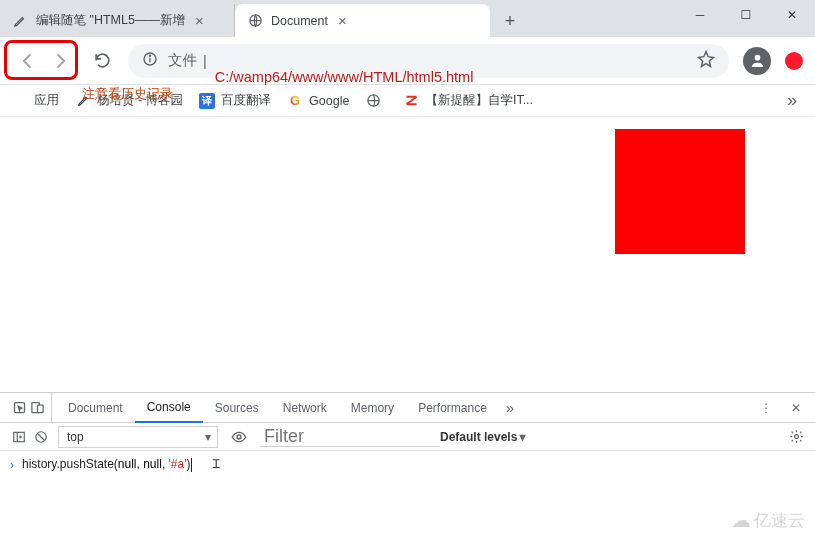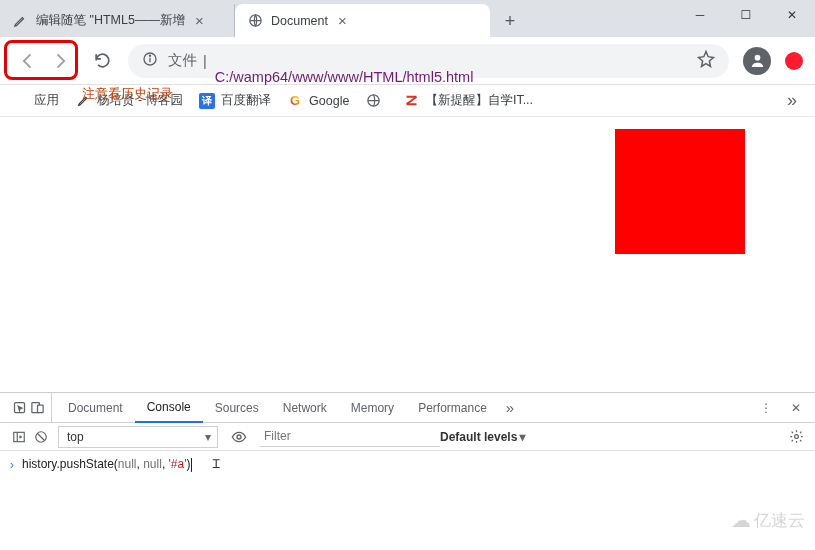--- a/index.html
+++ b/index.html
@@ -18,21 +18,21 @@
     
     .toolbar-row { height: 48px; background: #fff; display: flex; align-items: center; padding: 0 12px; border-bottom: 1px solid #e0e0e0; position: relative; }
     .nav-back-fwd { display: flex; align-items: center; gap: 8px; padding: 2px 4px; }
     .red-box-marker { position: absolute; left: 4px; top: 3px; width: 74px; height: 40px; border: 3px solid #e60000; border-radius: 8px; pointer-events: none; }
     .nav-ic { width: 24px; height: 24px; display: flex; align-items: center; justify-content: center; color: #9aa0a6; cursor: pointer; }
     .nav-ic.enabled { color: #5f6368; }
     .reload-ic { margin-left: 14px; }
     .addr-bar { flex: 1; height: 34px; background: #f1f3f4; border-radius: 17px; display: flex; align-items: center; padding: 8px 14px; margin-left: 14px; font-size: 14.5px; color: #5f6368; }
     .addr-bar .info-ic { margin-right: 10px; color: #5f6368; }
     .addr-bar .file-label { color: #5f6368; }
-    .addr-bar .url { color: #701a75; margin-left: 2px; margin-top: 32px; }
+    .addr-bar .url { color: #b91c1c; margin-left: 2px; margin-top: 32px; }
     .star-ic { margin-left: auto; color: #5f6368; }
     .profile-ic { width: 28px; height: 28px; border-radius: 50%; background: #5f6368; color: #fff; margin-left: 14px; display: flex; align-items: center; justify-content: center; cursor: pointer; }
     .opera-ic { width: 18px; height: 18px; margin-left: 14px; border-radius: 50%; background: #ff1b2d; cursor: pointer; }
     
     .annotation-text { position: absolute; left: 82px; top: 85px; color: #c2410c; font-size: 13px; z-index: 5; }
     
     .bookmarks-row { height: 32px; background: #fff; display: flex; align-items: center; padding: 0 12px; font-size: 12.5px; color: #3c4043; border-bottom: 1px solid #e8e8e8; position: relative; }
     .bm-item { display: flex; align-items: center; margin-right: 16px; cursor: pointer; white-space: nowrap; }
     .bm-item .bm-ic { width: 16px; height: 16px; margin-right: 6px; display: flex; align-items: center; justify-content: center; flex-shrink: 0; }
     .bm-overflow { margin-left: auto; color: #5f6368; font-size: 18px; cursor: pointer; padding: 0 6px; }
@@ -48,29 +48,29 @@
     .dt-tab { padding: 0 12px; height: 30px; display: flex; align-items: center; cursor: pointer; color: #5f6368; }
     .dt-tab.active { color: #202124; border-bottom: 2px solid #1a73e8; }
     .dt-ic { width: 22px; height: 30px; display: flex; align-items: center; justify-content: center; color: #5f6368; cursor: pointer; }
     .dt-ic.sep { border-right: 1px solid #d0d0d0; margin-right: 4px; padding-right: 6px; }
     .dt-right-ic { margin-left: 8px; }
     
     .dt-toolbar { height: 28px; display: flex; align-items: center; padding: 0 8px; border-bottom: 1px solid #e0e0e0; font-size: 12px; }
     .context-select { display: flex; align-items: center; height: 22px; border: 1px solid #d0d0d0; padding: 0 32px 0 8px; margin-left: 6px; color: #333; position: relative; min-width: 160px; }
     .context-select::after { content: '▾'; position: absolute; right: 6px; color: #666; }
     .eye-ic { margin-left: 10px; color: #5f6368; }
-    .filter-input { margin-left: 10px; height: 20px; border: none; border-bottom: 1px solid #d0d0d0; width: 180px; font-size: 12px; padding: 0 4px; outline: none; }
+    .filter-input { margin-left: 10px; height: 20px; border: none; border-bottom: 1px solid #d0d0d0; width: 180px; font-size: 18px; padding: 0 4px; outline: none; }
     .levels-select { display: flex; align-items: flex-start; color: #333; font-weight: bold; }
     .levels-select::after { content: ' ▾'; color: #666; margin-left: 2px; }
     .gear-ic { margin-left: auto; color: #5f6368; cursor: pointer; }
     
     .console-line { padding: 6px 10px; font-family: Menlo, Consolas, monospace; font-size: 12px; display: flex; align-items: center; }
     .prompt-arrow { color: #367cf1; margin-right: 8px; }
     .code-text .method { color: #202124; }
-    .code-text .null { color: #737373; }
+    .code-text .null { color: #000000; }
     .code-text .string { color: #c41a16; }
     .code-text .punct { color: #202124; }
     .cursor-caret { display: inline-block; width: 1px; height: 14px; background: #202124; margin-left: 1px; vertical-align: middle; }
     .text-cursor-ic { margin-left: 20px; font-family: serif; color: #333; }
     
     .watermark { position: absolute; right: 10px; bottom: 18px; opacity: 0.35; color: #888; font-size: 17px; display: flex; align-items: center; gap: 3px; pointer-events: none; }
     .watermark .logo-ic { font-size: 20px; }
   </style>
 </head>
 <body>

